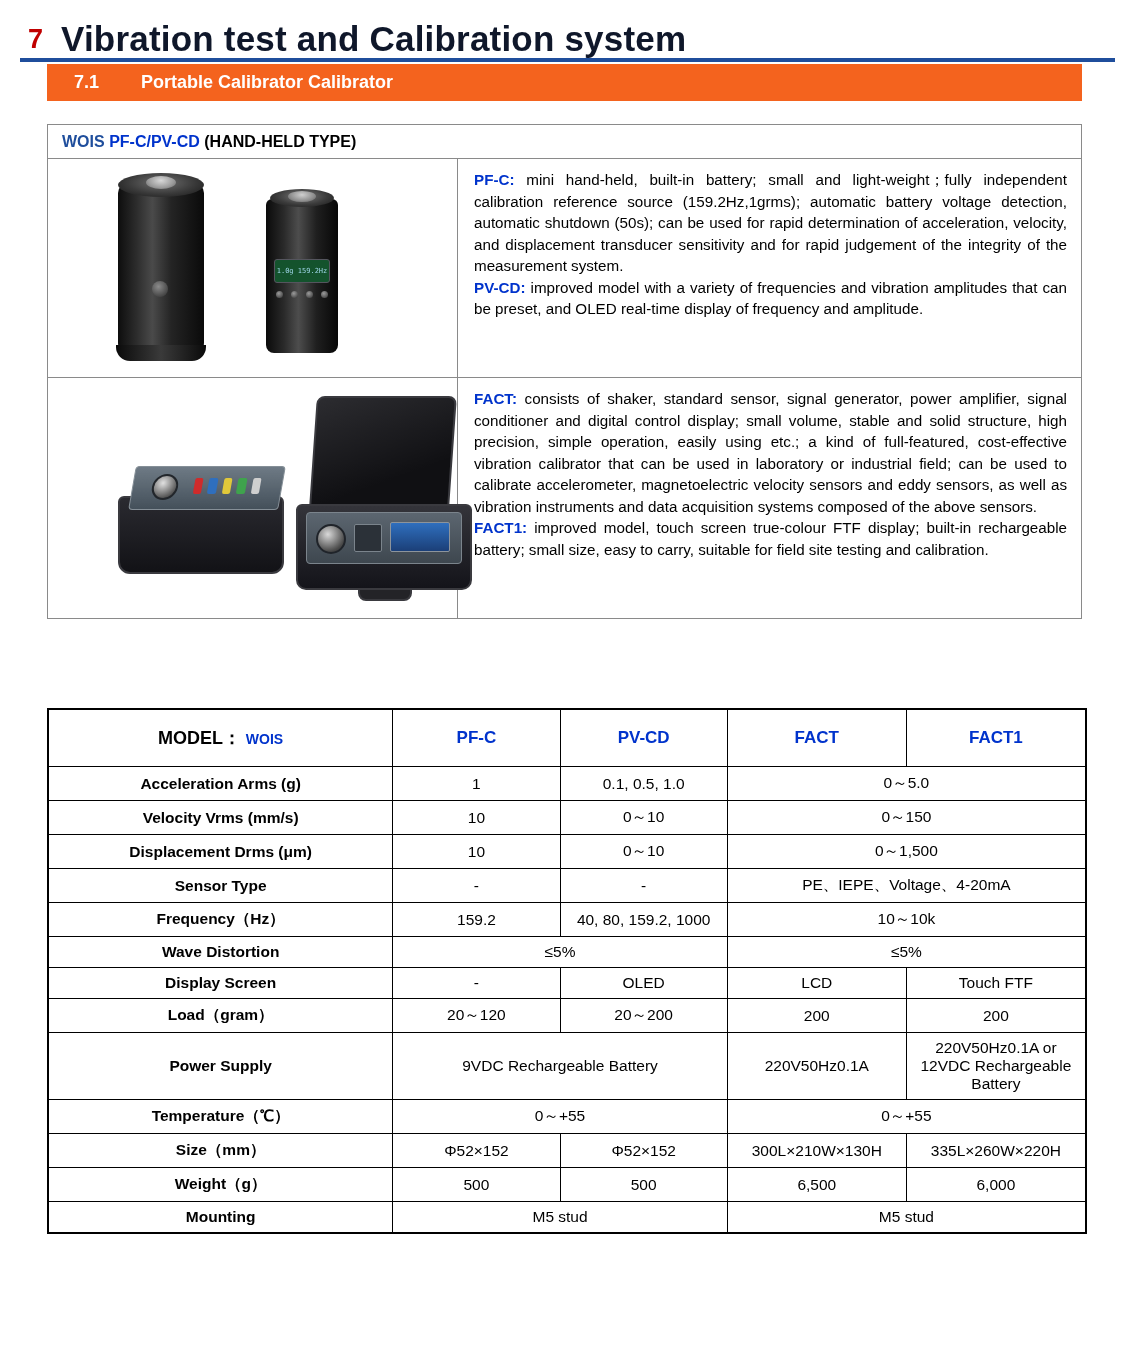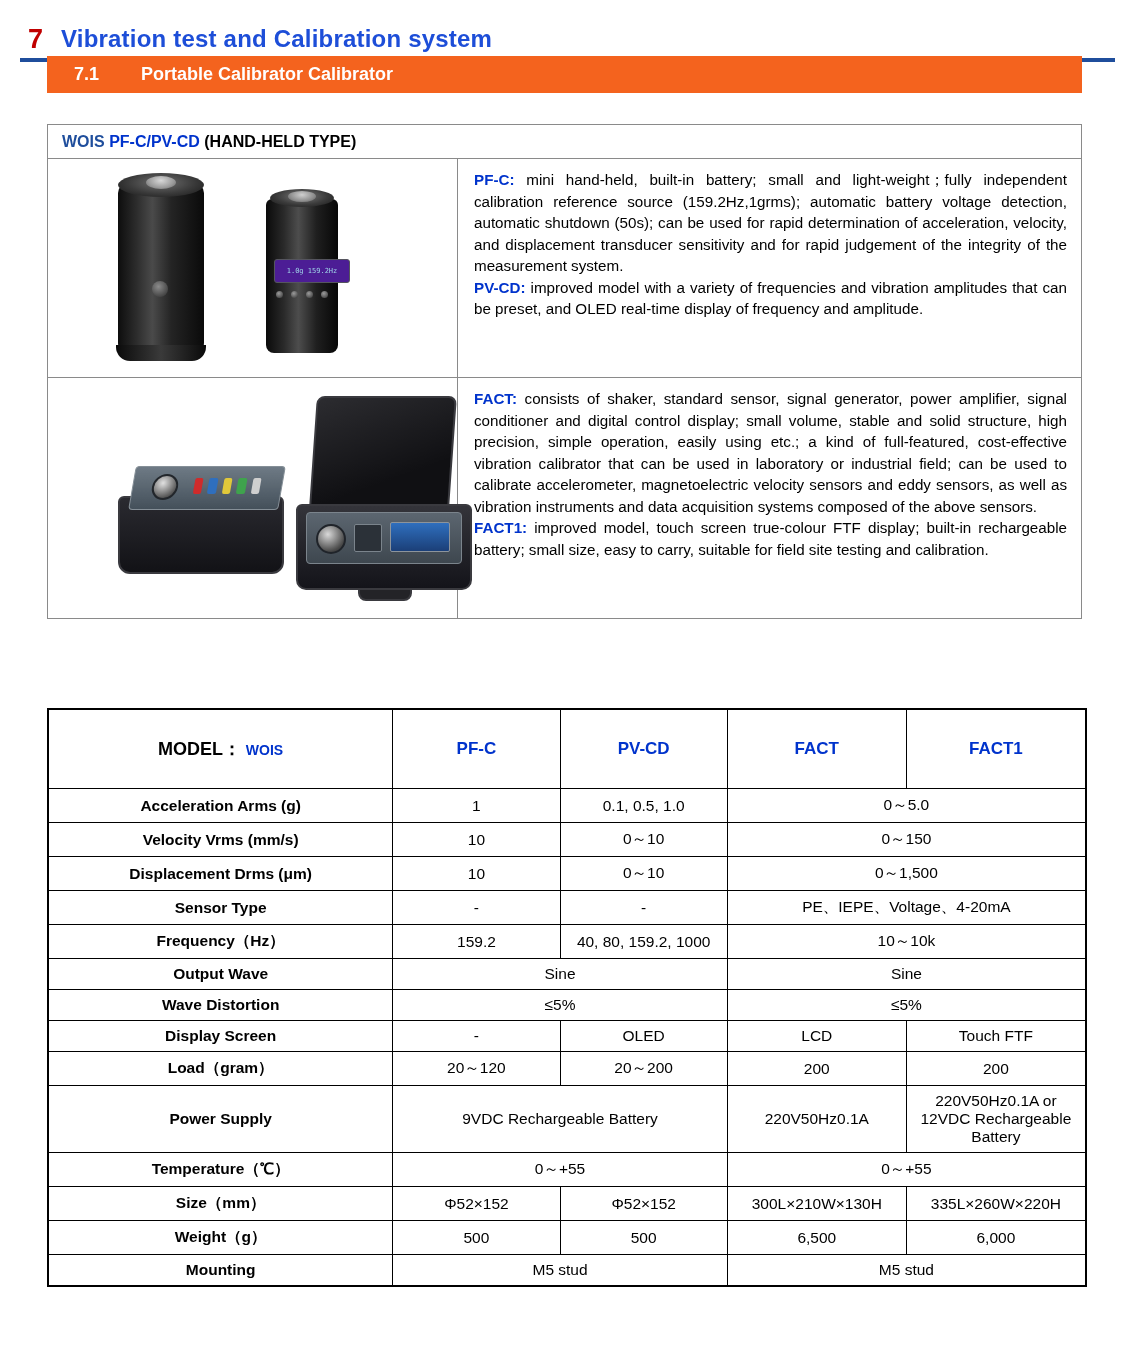--- a/index.html
+++ b/index.html
@@ -22,30 +22,30 @@
     display: flex; align-items: center;
   }
   .chapter-num {
     color: #c00000;
     font-size: 27px;
     font-weight: bold;
     margin-left: 8px;
     margin-right: 18px;
   }
   .chapter-title {
-    color: #1d4ed8;
-    font-size: 24px;
+    color: #0f172a;
+    font-size: 35px;
     font-weight: bold;
     letter-spacing: 0.2px;
   }
 
   
   .section-bar {
     position: absolute;
-    left: 47px; top: 56px;
+    left: 47px; top: 64px;
     width: 1035px; height: 37px;
     background: #f4631e;
     display: flex; align-items: center;
     color: #ffffff;
   }
   .section-num { font-size: 18px; font-weight: bold; margin-left: 27px; }
   .section-title { font-size: 18px; font-weight: bold; margin-left: 42px; }
 
   
   .prod-table {
@@ -124,22 +124,22 @@
     border-radius: 50%;
   }
   .cyl2-cap {
     position: absolute; left: 240px; top: 32px;
     width: 28px; height: 11px;
     background: radial-gradient(ellipse at 50% 35%, #cfcfcf 0%, #8e8e8e 60%, #5a5a5a 100%);
     border-radius: 50%;
   }
   .cyl2-screen {
     position: absolute; left: 226px; top: 100px;
-    width: 76px; height: 24px;
-    background: #4c1d95;
+    width: 56px; height: 24px;
+    background: #14532d;
     border: 1px solid #55555e;
     border-radius: 3px;
     color: #9fd6e8;
     font-size: 7px;
     display: flex; align-items: center; justify-content: center;
     font-family: "DejaVu Sans Mono", monospace;
   }
   .cyl2-dots {
     position: absolute; left: 228px; top: 130px;
     width: 52px; height: 10px;
@@ -238,21 +238,21 @@
     width: 1040px;
     border-collapse: collapse;
     border: 2px solid #000000;
   }
   .spec-table th, .spec-table td {
     border: 1px solid #000000;
     text-align: center;
     font-size: 15.5px;
     padding: 6px 4px;
   }
-  .spec-table thead th { font-weight: bold; font-size: 17px; padding: 27px 4px; }
+  .spec-table thead th { font-weight: bold; font-size: 17px; padding: 16px 4px; }
   .hdr-model { font-weight: bold; font-size: 18px; }
   .hdr-wois { color: #0033cc; font-weight: bold; font-size: 14px; }
   .hdr-prod { color: #0033cc; font-weight: bold; font-size: 18px; }
   .rowhead { font-weight: bold; font-size: 15.5px; }
   .col-label { width: 268px; }
   .col-val { width: 130px; }
 </style>
 </head>
 <body>
 
@@ -378,25 +378,20 @@
         <td>-</td>
         <td colspan="2">PE、IEPE、Voltage、4-20mA</td>
       </tr>
       <tr>
         <td class="rowhead col-label">Frequency（Hz）</td>
         <td>159.2</td>
         <td>40, 80, 159.2, 1000</td>
         <td colspan="2">10～10k</td>
       </tr>
       <tr>
-        <td class="rowhead col-label">Output Wave</td>
-        <td colspan="2">Sine</td>
-        <td colspan="2">Sine</td>
-      </tr>
-      <tr>
         <td class="rowhead col-label">Wave Distortion</td>
         <td colspan="2">≤5%</td>
         <td colspan="2">≤5%</td>
       </tr>
       <tr>
         <td class="rowhead col-label">Display Screen</td>
         <td>-</td>
         <td>OLED</td>
         <td>LCD</td>
         <td>Touch FTF</td>

